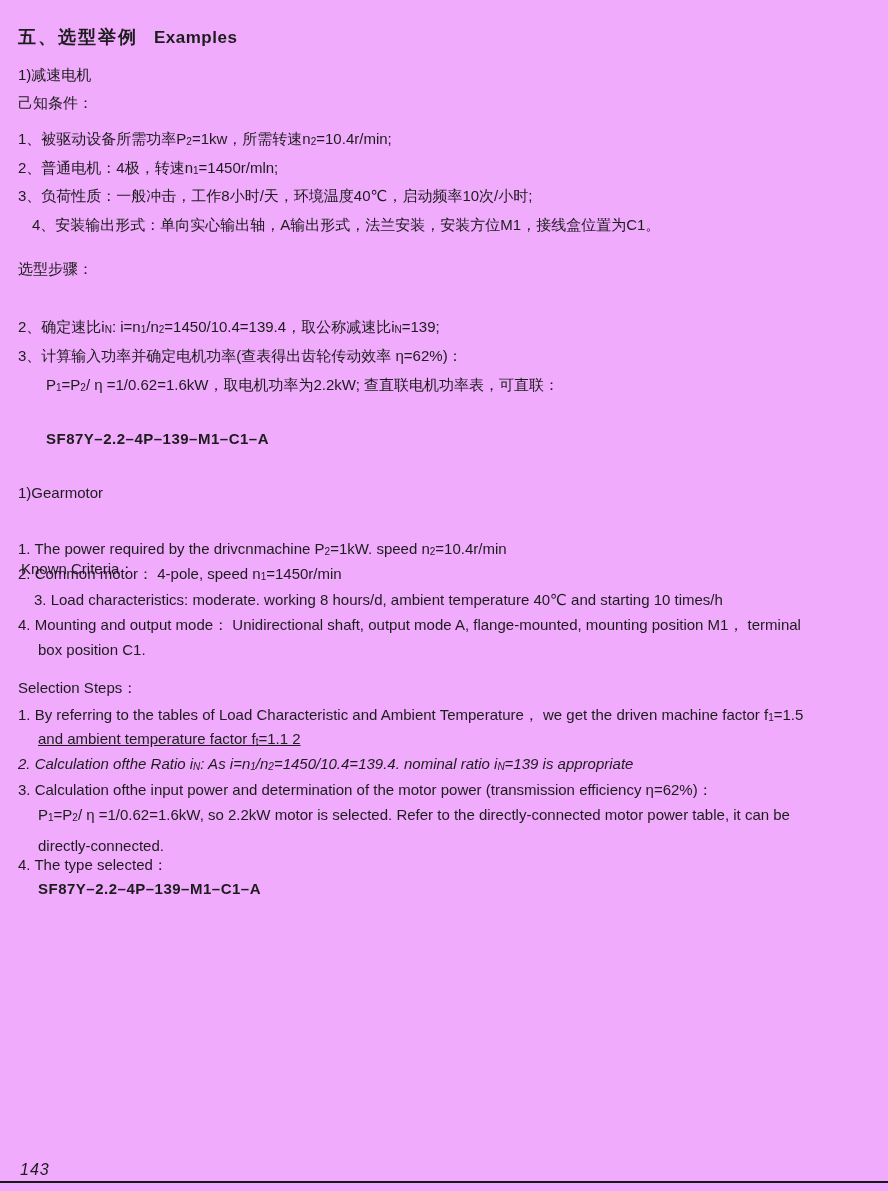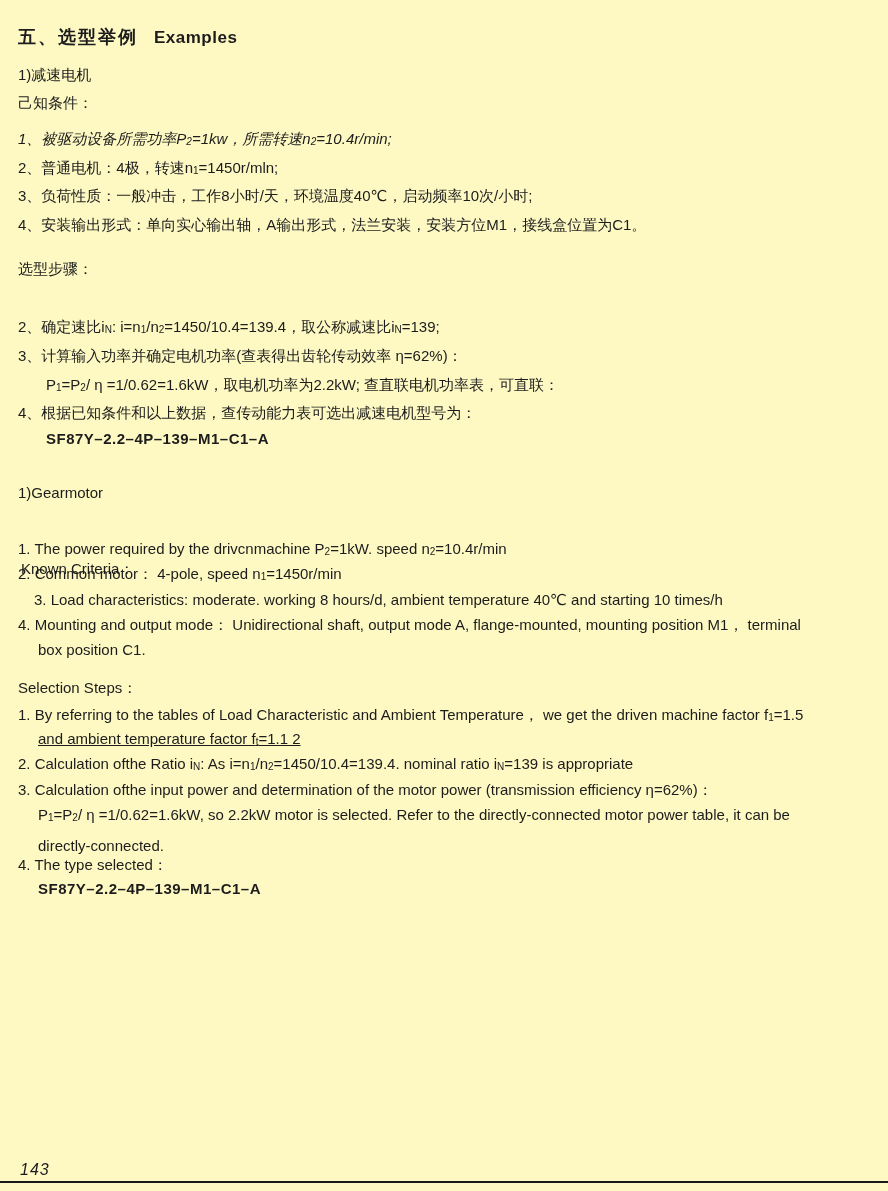--- a/index.html
+++ b/index.html
@@ -1,20 +1,20 @@
 <!DOCTYPE html>
 <html><head>
 <meta charset="utf-8">
 <style>
   html,body { margin:0; padding:0; background:#e8e8e8; }
   .page {
     position:relative;
     width:888px; height:1191px;
     margin:0 auto;
-    background:#fef9c3;
+    background:#f0abfc;
     font-family:"Liberation Sans","DejaVu Sans",sans-serif;
     color:#1c1c1c;
     overflow:hidden;
   }
   .ln {
     position:absolute;
     white-space:nowrap;
     font-size:15px;
     line-height:1.2;
     color:#1c1c1c;
@@ -51,47 +51,46 @@
 
 <div class="page">
 
   <div class="ln" style="left:18px; top:27px;">
     <span class="title-zh">五、选型举例</span><span class="title-en">Examples</span>
   </div>
 
   <div class="ln" style="left:18px; top:66px;">1)减速电机</div>
   <div class="ln" style="left:18px; top:94px;">己知条件：</div>
 
-  <div class="ln" style="left:18px; top:130px;font-style:italic;">1、被驱动设备所需功率P<sub>2</sub>=1kw，所需转速n<sub>2</sub>=10.4r/min;</div>
+  <div class="ln" style="left:18px; top:130px;">1、被驱动设备所需功率P<sub>2</sub>=1kw，所需转速n<sub>2</sub>=10.4r/min;</div>
   <div class="ln" style="left:18px; top:159px;">2、普通电机：4极，转速n<sub>1</sub>=1450r/mln;</div>
   <div class="ln" style="left:18px; top:187px;">3、负荷性质：一般冲击，工作8小时/天，环境温度40℃，启动频率10次/小时;</div>
-  <div class="ln" style="left:18px; top:216px;">4、安装输出形式：单向实心输出轴，A输出形式，法兰安装，安装方位M1，接线盒位置为C1。</div>
+  <div class="ln" style="left:32px; top:216px;">4、安装输出形式：单向实心输出轴，A输出形式，法兰安装，安装方位M1，接线盒位置为C1。</div>
 
   <div class="ln" style="left:18px; top:260px;">选型步骤：</div>
 
   <div class="ln" style="left:18px; top:318px;">2、确定速比i<sub>N</sub>: i=n<sub>1</sub>/n<sub>2</sub>=1450/10.4=139.4，取公称减速比i<sub>N</sub>=139;</div>
   <div class="ln" style="left:18px; top:347px;">3、计算输入功率并确定电机功率(查表得出齿轮传动效率 η=62%)：</div>
   <div class="ln" style="left:46px; top:376px;">P<sub>1</sub>=P<sub>2</sub>/ η =1/0.62=1.6kW，取电机功率为2.2kW; 查直联电机功率表，可直联：</div>
-  <div class="ln" style="left:18px; top:404px;">4、根据已知条件和以上数据，查传动能力表可选出减速电机型号为：</div>
   <div class="ln bold" style="left:46px; top:430px;">SF87Y–2.2–4P–139–M1–C1–A</div>
 
   <div class="ln" style="left:18px; top:484px;">1)Gearmotor</div>
   <div class="ln" style="left:21px; top:512px;margin-top:48px;">Known Criteria：</div>
 
   <div class="ln" style="left:18px; top:540px;">1. The power required by the drivcnmachine P<sub>2</sub>=1kW. speed n<sub>2</sub>=10.4r/min</div>
   <div class="ln" style="left:18px; top:565px;">2. Common motor： 4-pole, speed n<sub>1</sub>=1450r/min</div>
   <div class="ln" style="left:18px; top:591px;margin-left:16px;">3. Load characteristics: moderate. working 8 hours/d, ambient temperature 40℃ and starting 10 times/h</div>
   <div class="ln" style="left:18px; top:616px;">4. Mounting and output mode： Unidirectional shaft, output mode A, flange-mounted, mounting position M1， terminal</div>
   <div class="ln" style="left:38px; top:641px;">box position C1.</div>
 
   <div class="ln" style="left:18px; top:679px;">Selection Steps：</div>
 
   <div class="ln" style="left:18px; top:706px;">1. By referring to the tables of Load Characteristic and Ambient Temperature， we get the driven machine factor f<sub>1</sub>=1.5</div>
   <div class="ln" style="left:38px; top:730px;text-decoration:underline;">and ambient temperature factor f<sub>t</sub>=1.1 2</div>
-  <div class="ln" style="left:18px; top:755px;">2. Calculation ofthe Ratio i<sub>N</sub>: As i=n<sub>1</sub>/n<sub>2</sub>=1450/10.4=139.4.  nominal ratio i<sub>N</sub>=139 is appropriate</div>
+  <div class="ln" style="left:18px; top:755px;font-style:italic;">2. Calculation ofthe Ratio i<sub>N</sub>: As i=n<sub>1</sub>/n<sub>2</sub>=1450/10.4=139.4.  nominal ratio i<sub>N</sub>=139 is appropriate</div>
   <div class="ln" style="left:18px; top:781px;">3. Calculation ofthe input power and determination of the motor power (transmission efficiency  η=62%)：</div>
   <div class="ln" style="left:38px; top:806px;">P<sub>1</sub>=P<sub>2</sub>/ η =1/0.62=1.6kW, so 2.2kW motor is selected.  Refer to the directly-connected motor power table, it can be</div>
   <div class="ln" style="left:38px; top:831px;margin-top:6px;">directly-connected.</div>
   <div class="ln" style="left:18px; top:856px;">4. The type selected：</div>
   <div class="ln bold" style="left:38px; top:880px;">SF87Y–2.2–4P–139–M1–C1–A</div>
 
   <div class="ln pageno" style="left:20px; top:1160px;font-style:italic;">143</div>
   <div class="footer-rule"></div>
 
 </div>

